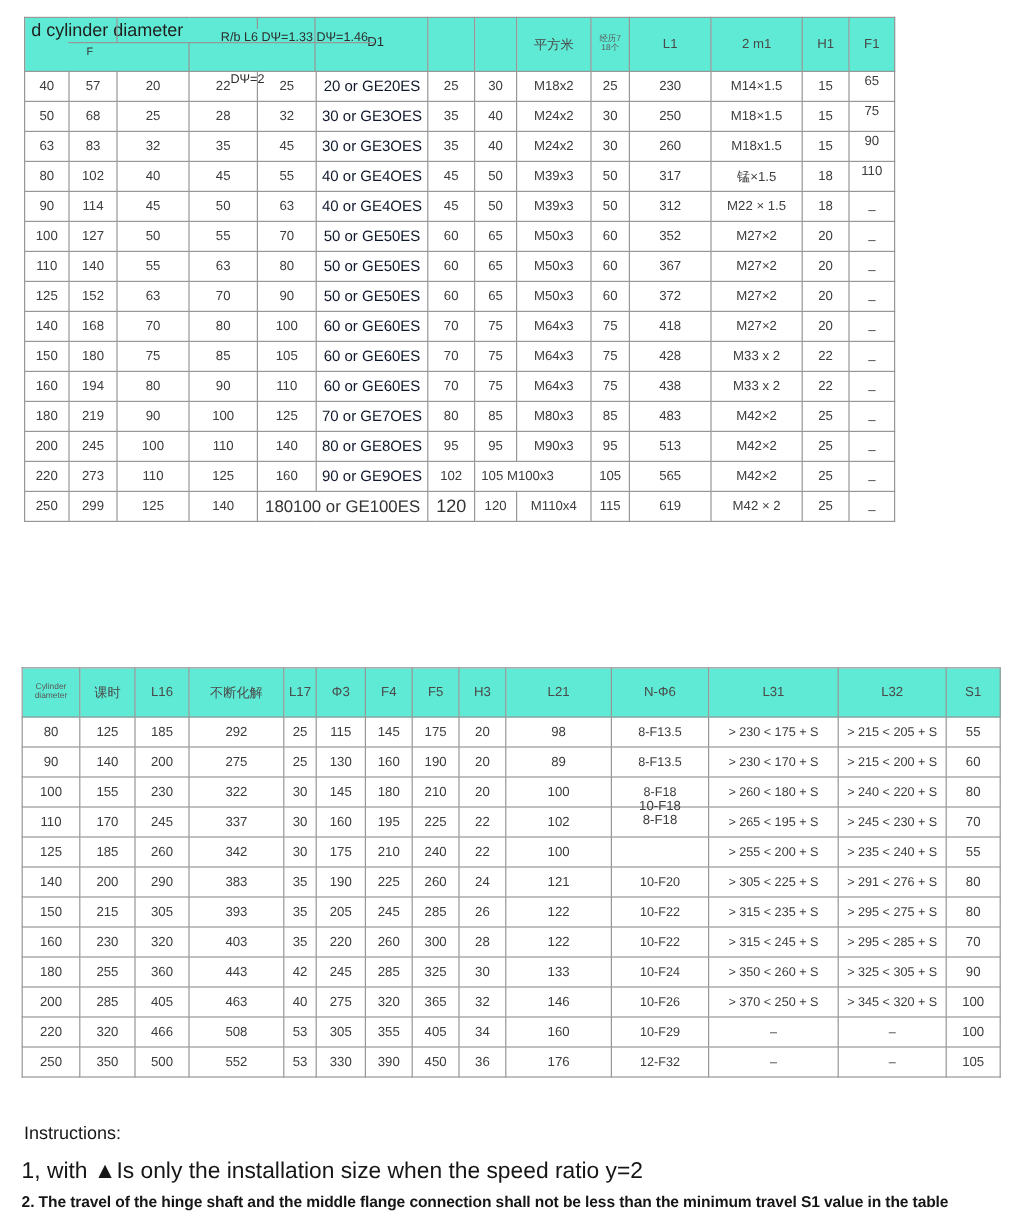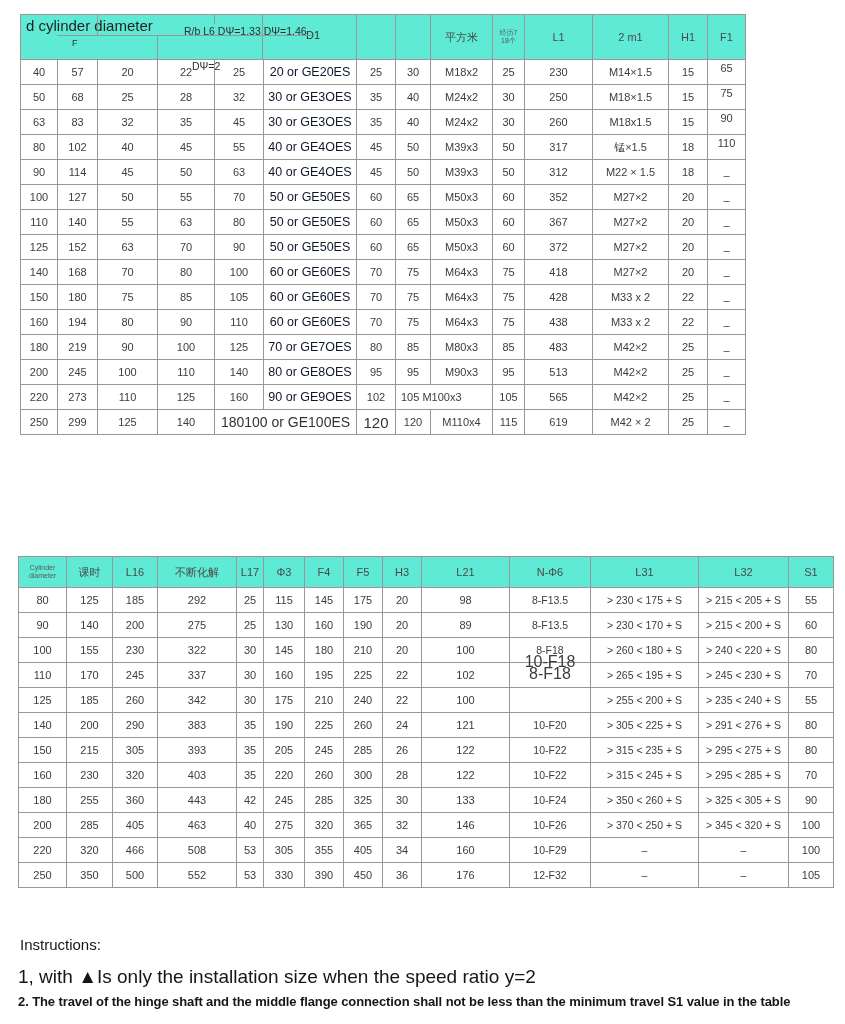--- a/index.html
+++ b/index.html
@@ -16,33 +16,33 @@
     overflow: visible;
   }
   th { background: #5eead4; font-size: 11px; color: #4a4a4a; }
 
   #t1-wrap { position: absolute; left: 20px; top: 14px; }
   #t2-wrap { position: absolute; left: 18px; top: 556px; }
 
   #t1 th { height: 45px; }
   #t1 td { height: 25px; font-size: 11px; }
   #t1 td.c5 { font-size: 12.5px; color: #0f172a; }
-  #t2 th { height: 31px; }
+  #t2 th { height: 41px; }
   #t2 td { height: 25px; font-size: 11px; }
   #t2 td.c10, #t2 td.c11, #t2 td.c12 { font-size: 10.5px; }
 
   .v { display: inline-block; }
   .tiny .v, .tiny2 .v { font-size: 7px; line-height: 8px; white-space: pre-line; display: block; color: #5a5a5a; }
   .left { text-align: left; }
   .left .v { padding-left: 5px; }
   .big .v { font-size: 14px; color: #333; }
   .lg .v { font-size: 15px; color: #333; }
   .raise .v { position: relative; top: -4px; }
   .low .v { position: relative; top: 3px; }
-  .straddle .v { display: block; position: relative; top: -7px; white-space: pre-line; line-height: 12px; font-size: 16px; }
+  .straddle .v { display: block; position: relative; top: -7px; white-space: pre-line; line-height: 12px; font-size: 11px; }
 
   
   #t1-overlay { position: absolute; left: 20px; top: 14px; width: 337px; height: 47px; pointer-events: none; z-index: 5; }
   #t1-overlay .txt { position: absolute; white-space: nowrap; color: #2e2e2e; }
   .ov-title { left: 6px; top: 3px; font-size: 15px; color: #1f1f1f !important; }
   .ov-f    { left: 52px; top: 24px; font-size: 9px; }
   .ov-rb   { left: 164px; top: 11px; font-size: 10.5px; }
   .ov-dpsi { left: 172px; top: 28px; font-size: 10.5px; margin-top: 18px; }
   .ov-d1   { left: 286px; top: 15px; font-size: 11px; }
   #t1-overlay .ln { position: absolute; background: #979797; }

